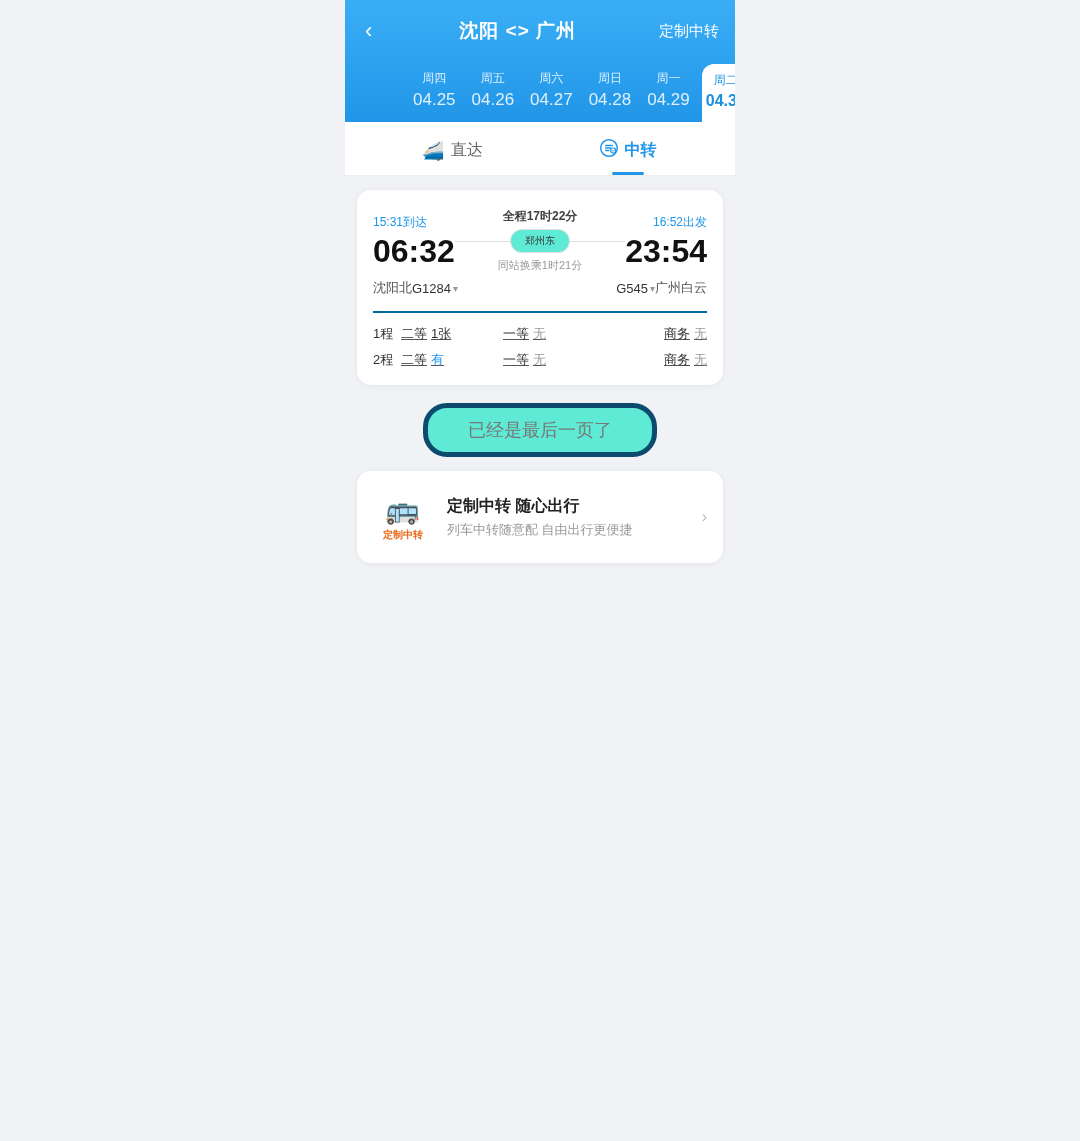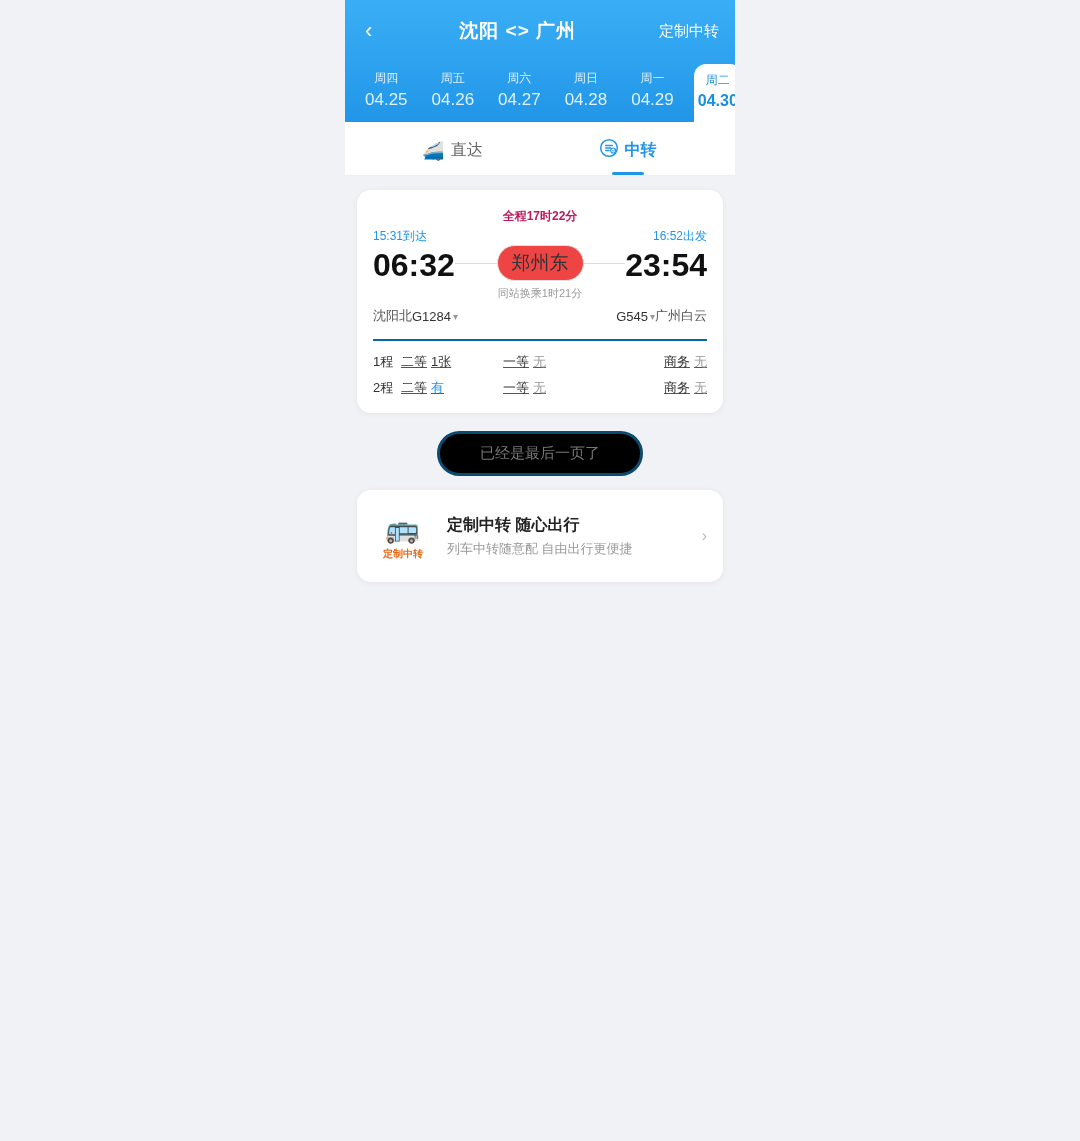--- a/index.html
+++ b/index.html
@@ -38,22 +38,23 @@
     .custom-transfer-btn {
       font-size: 15px;
       color: white;
       cursor: pointer;
     }
 
     
     .date-tabs {
       display: flex;
       align-items: flex-end;
-      gap: 16px;
+      gap: 8px;
       padding-bottom: 0;
+      margin-left: 48px;
     }
     .date-tab {
       flex: 1;
       text-align: center;
       padding: 8px 4px 12px 4px;
       cursor: pointer;
       color: rgba(255,255,255,0.85);
     }
     .date-tab .weekday {
       font-size: 12px;
@@ -161,31 +162,31 @@
       line-height: 1;
     }
     .arrive-time {
       font-size: 32px;
       font-weight: 700;
       color: #111;
       line-height: 1;
     }
     .duration-label {
       font-size: 12px;
-      color: #be185d;
+      color: #404040;
       font-weight: 600;
-      margin-bottom: 16px;
+      margin-bottom: 0;
       white-space: nowrap;
     }
     .transfer-station-pill {
-      background: #ef4444;
+      background: #5eead4;
       border: 1px solid #e0e0e0;
       border-radius: 20px;
       padding: 4px 14px;
-      font-size: 19px;
+      font-size: 10px;
       color: #333;
       font-weight: 500;
       white-space: nowrap;
     }
     .transfer-info {
       font-size: 11px;
       color: #999;
       margin-top: 3px;
       white-space: nowrap;
     }
@@ -280,26 +281,26 @@
       text-align: center;
     }
 
     
     .end-page {
       text-align: center;
       margin: 18px 0 14px 0;
     }
     .end-page-btn {
       display: inline-block;
-      border: 3px solid #0c4a6e;
+      border: 5px solid #0c4a6e;
       border-radius: 24px;
       padding: 10px 40px;
-      font-size: 15px;
+      font-size: 18px;
       color: #777;
-      background: #000000;
+      background: #5eead4;
       cursor: pointer;
     }
 
     
     .promo-banner {
       background: white;
       border-radius: 14px;
       padding: 16px 16px;
       display: flex;
       align-items: center;

